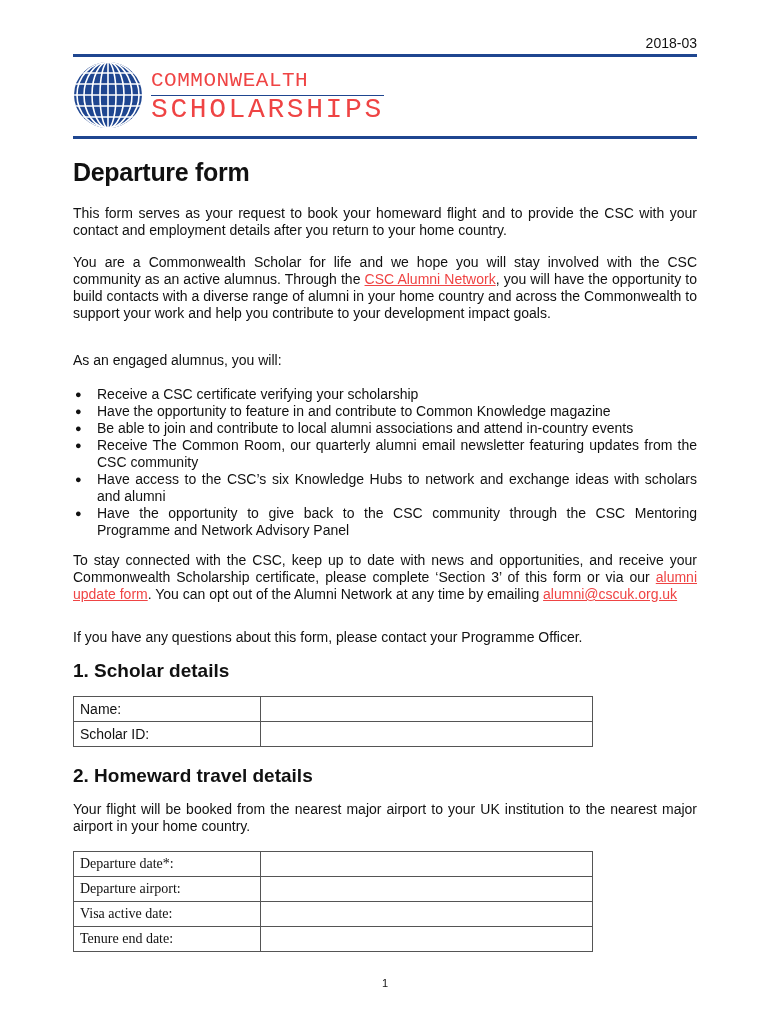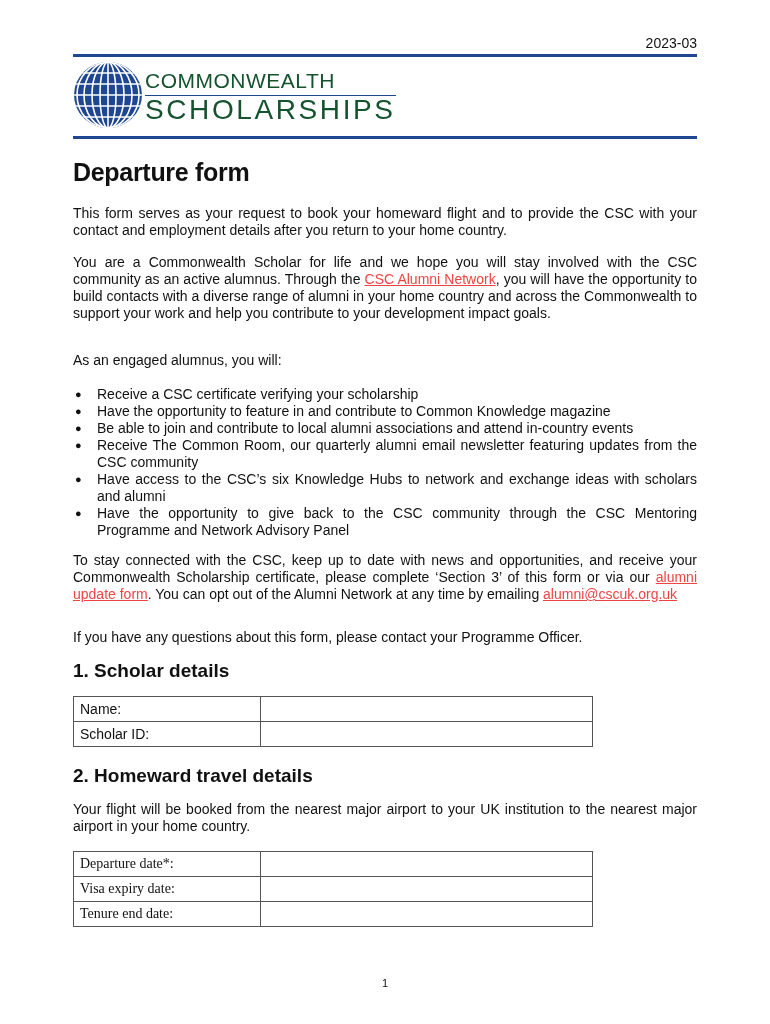--- a/index.html
+++ b/index.html
@@ -5,41 +5,41 @@
     html, body { margin: 0; padding: 0; background: #ffffff; }
     body { width: 770px; height: 1024px; position: relative; overflow: hidden;
            font-family: "Liberation Sans", sans-serif; color: #111; }
     .page { position: absolute; left: 73px; top: 0; width: 624px; }
     .date { position: absolute; right: 0; top: 35px; font-size: 14px; color: #111; }
     .rule { position: absolute; left: 0; width: 624px; height: 3px; background: #1f4690; }
     .rule.top { top: 54px; }
     .rule.bottom { top: 136px; }
     .logo { position: absolute; left: 0; top: 61px; height: 68px; display: flex; align-items: center; }
     .logo svg { display: block; }
-    .logo-text { margin-left: 2px; color: #14532d; font-family: Liberation Sans, sans-serif; }
+    .logo-text { margin-left: 8px; color: #ef4444; font-family: Liberation Mono, monospace; }
     .logo-line1 { font-size: 21px; letter-spacing: 0.5px; line-height: 24px; padding-bottom: 2px; border-bottom: 1.5px solid #1f4690; }
     .logo-line2 { font-size: 28px; letter-spacing: 2.6px; line-height: 24px; padding-top: 2px; }
     h1 { position: absolute; top: 158px; left: 0; margin: 0; font-size: 25px; font-weight: bold; letter-spacing: -0.3px; }
     .p { position: absolute; left: 0; width: 624px; font-size: 14px; line-height: 17px; text-align: justify; margin: 0; }
     .link { color: #ef4444; text-decoration: underline; }
     ul.bullets { position: absolute; left: 0; top: 386px; width: 624px; margin: 0; padding: 0; list-style: none; font-size: 14px; line-height: 17px; }
     ul.bullets li { position: relative; padding-left: 24px; text-align: justify; }
     ul.bullets li .dot { position: absolute; left: 2px; top: 0; font-size: 11px; }
     h2 { position: absolute; left: 0; margin: 0; font-size: 19px; font-weight: bold; }
     table.form { position: absolute; left: 0; width: 520px; border-collapse: collapse; font-size: 14px; }
     table.form td { border: 1px solid #555; height: 24px; padding: 0 0 0 6px; }
     table.form td.label { width: 180px; }
     table.form td.field { background: #fff; }
     .pagenum { position: absolute; left: 0; width: 624px; top: 977px; text-align: center; font-size: 11px; }
   </style>
 </head>
 <body>
 
 <div class="page">
-  <div class="date">2023-03</div>
+  <div class="date">2018-03</div>
   <div class="rule top"></div>
 
   <div class="logo">
     <svg width="70" height="68" viewBox="0 0 70 68">
       <defs>
         <clipPath id="gclip">
             <ellipse cx="35" cy="34" rx="34" ry="33"></ellipse>
           </clipPath>
       </defs>
       <ellipse cx="35" cy="34" rx="34" ry="33" fill="#1f4690"></ellipse>
@@ -104,21 +104,25 @@
 
   <p class="p" style="top:801px;">Your flight will be booked from the nearest major airport to your UK institution to the nearest major airport in your home country.</p>
 
   <table class="form" style="top:851px;font-family:Liberation Serif, serif;">
     <tbody>
         <tr>
       <td class="label">Departure date*:</td>
       <td class="field"></td>
     </tr>
     <tr>
-      <td class="label">Visa expiry date:</td>
+      <td class="label">Departure airport:</td>
+      <td class="field"></td>
+    </tr>
+    <tr>
+      <td class="label">Visa active date:</td>
       <td class="field"></td>
     </tr>
     <tr>
       <td class="label">Tenure end date:</td>
       <td class="field"></td>
     </tr>
   </tbody>
     </table>
 
   <div class="pagenum">1</div>

